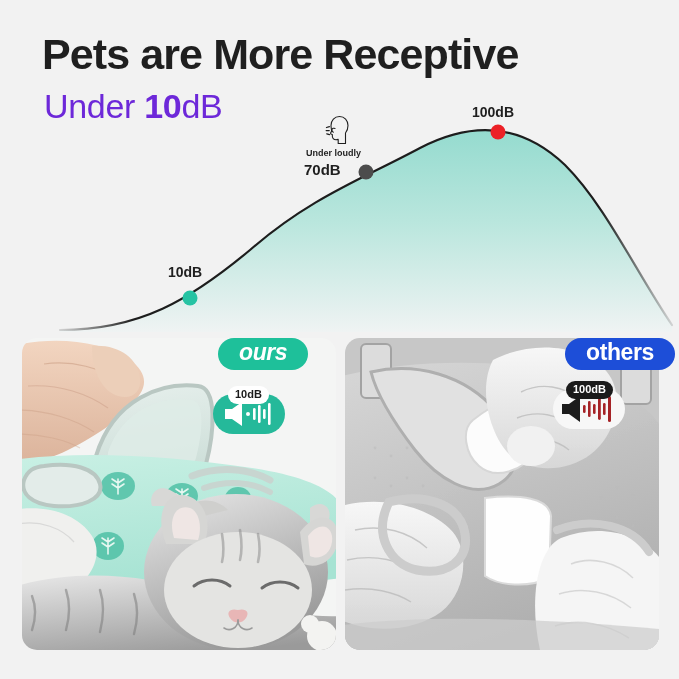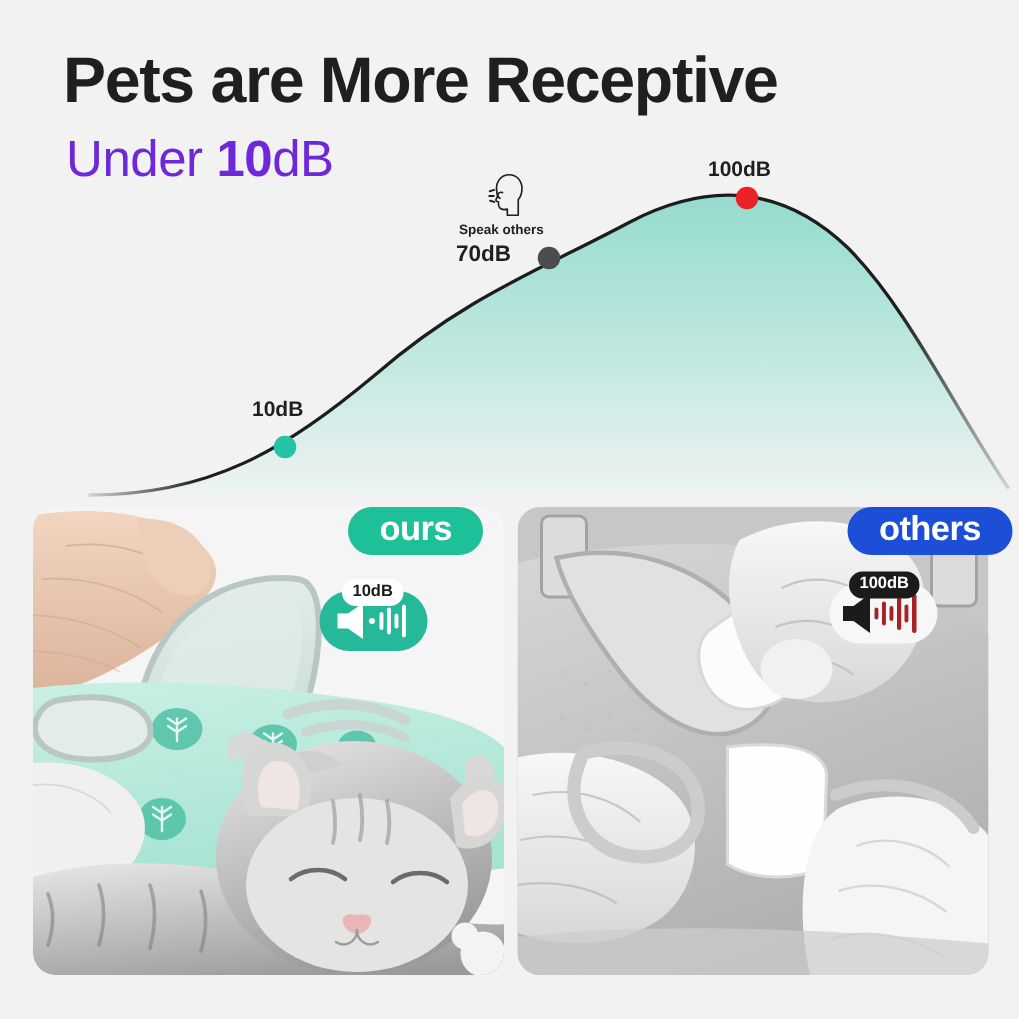--- a/index.html
+++ b/index.html
@@ -54,21 +54,21 @@
   #photo-others{ left:345px; filter:grayscale(100%) brightness(1.04); }
   .photo svg { display:block; width:100%; height:100%; }
 
   
   .corner-badge {
     position:absolute; border-radius:17px;
     font-size:23px; font-weight:bold; color:#ffffff;
     padding:3px 21px 6px 21px; letter-spacing:-0.4px;
     line-height:1.0;
   }
-  #badge-ours   { left:232px; top:338px; background:#1ec09a; }
+  #badge-ours   { left:218px; top:338px; background:#1ec09a;font-style:italic; }
   #badge-others { left:565px; top:338px; background:#1d4ed8; }
 
   
   .spk {
     position:absolute; width:72px; height:40px; border-radius:20px;
     display:flex; align-items:center; justify-content:center;
   }
   #spk-ours   { left:213px; top:394px; background:#25b99a; }
   #spk-others { left:553px; top:389px; background:#f7f7f7; }
   .spk svg { display:block; }
@@ -115,21 +115,21 @@
 
   <span id="speak-icon">
     <svg width="36" height="36" viewBox="0 0 36 36">
       <path d="M22.5 4.5 C17.5 4.5 14 8.5 14 13.5 C14 16 14.6 17.3 14.6 18.8 C14.6 20 13.6 20.3 13.6 21.3 C13.6 22.1 14.4 22.4 15.3 22.5 C15.2 24 15.3 25.6 16.2 26.6 C17.2 27.7 19.4 27.9 21.2 27.4 L21.2 31.5 L28.5 31.5 L28.5 21 C30.2 19 31 16.3 31 13.6 C31 8.5 27.5 4.5 22.5 4.5 Z" fill="none" stroke="#1f1f1f" stroke-width="1.1" stroke-linejoin="round"></path>
       <path d="M16.3 20.2 C15.2 19.6 14.6 18.6 15 17.5 C15.4 16.3 16.9 15.9 18 16.4" fill="none" stroke="#1f1f1f" stroke-width="1.1" stroke-linecap="round"></path>
       <path d="M9.5 15.5 L12.4 14.6" stroke="#1f1f1f" stroke-width="1.3" stroke-linecap="round"></path>
       <path d="M9.2 18.6 L12.2 18.6" stroke="#1f1f1f" stroke-width="1.3" stroke-linecap="round"></path>
       <path d="M9.8 21.8 L12.5 22.6" stroke="#1f1f1f" stroke-width="1.3" stroke-linecap="round"></path>
     </svg>
   </span>
-  <span id="speak-caption">Speak others</span>
+  <span id="speak-caption">Under loudly</span>
 </div>
 
 <div id="header">
   <div id="title">Pets are More Receptive</div>
   <div id="subtitle"><span>Under </span><span class="b">10</span><span>dB</span></div>
 </div>
 
 <div class="photo" id="photo-ours">
   <svg viewBox="0 0 314 312" preserveAspectRatio="xMidYMid slice">
     <defs>

